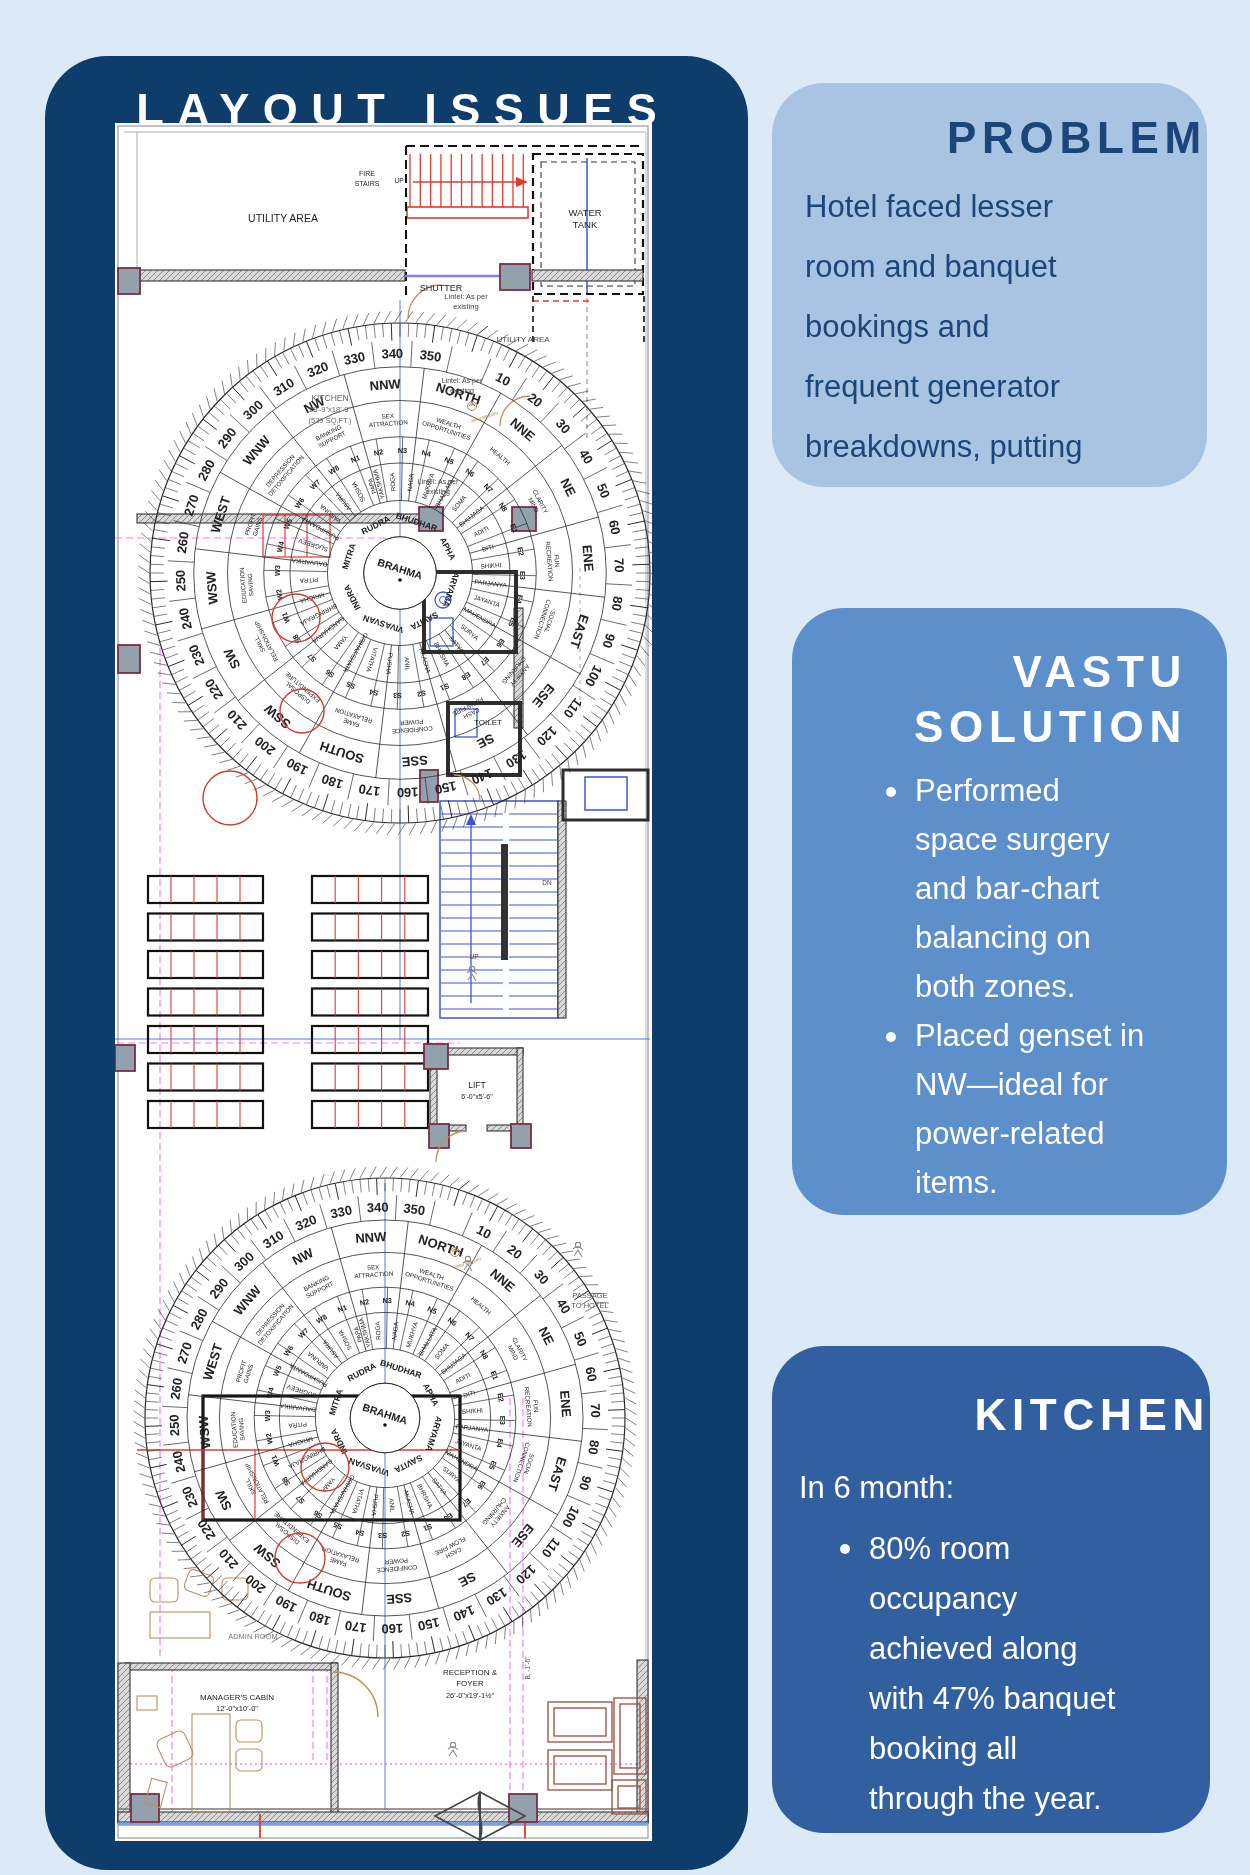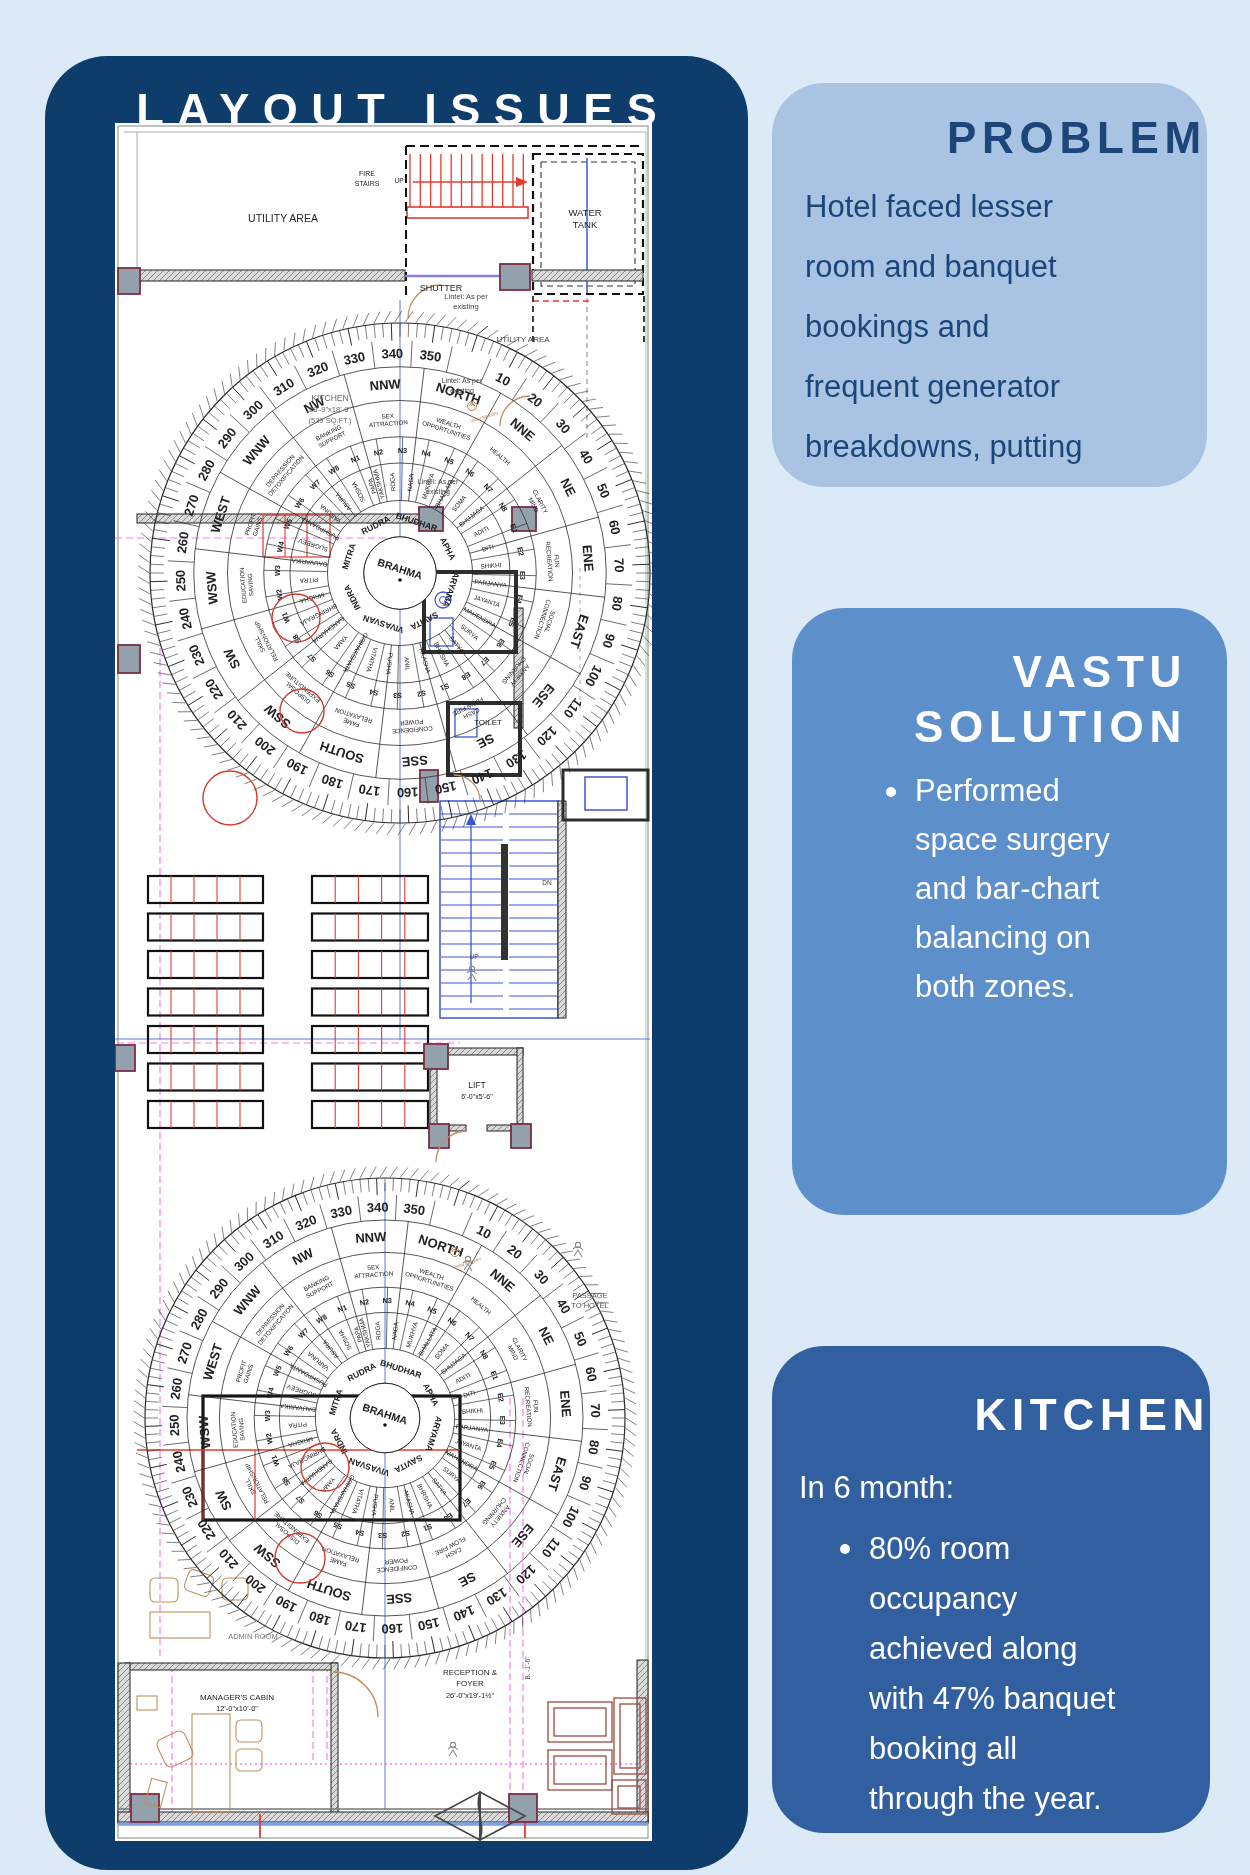--- a/index.html
+++ b/index.html
@@ -1493,20 +1493,21 @@
   <aside>
     <section class="card problem">
       <h2>PROBLEM</h2>
       <p>Hotel faced lesser room and banquet bookings and frequent generator breakdowns, putting its future at risk.</p>
     </section>
 
     <section class="card solution">
       <h2>VASTU SOLUTION</h2>
       <ul>
         <li>Performed space surgery and bar-chart balancing on both zones.</li>
+        <li>Placed genset in NW—ideal for power-related items.</li>
       </ul>
     </section>
 
     <section class="card results">
       <h2>KITCHEN</h2>
       <p class="intro">In 6 month:</p>
       <ul>
         <li>80% room occupancy achieved along with 47% banquet booking all through the year.</li>
       </ul>
     </section>

